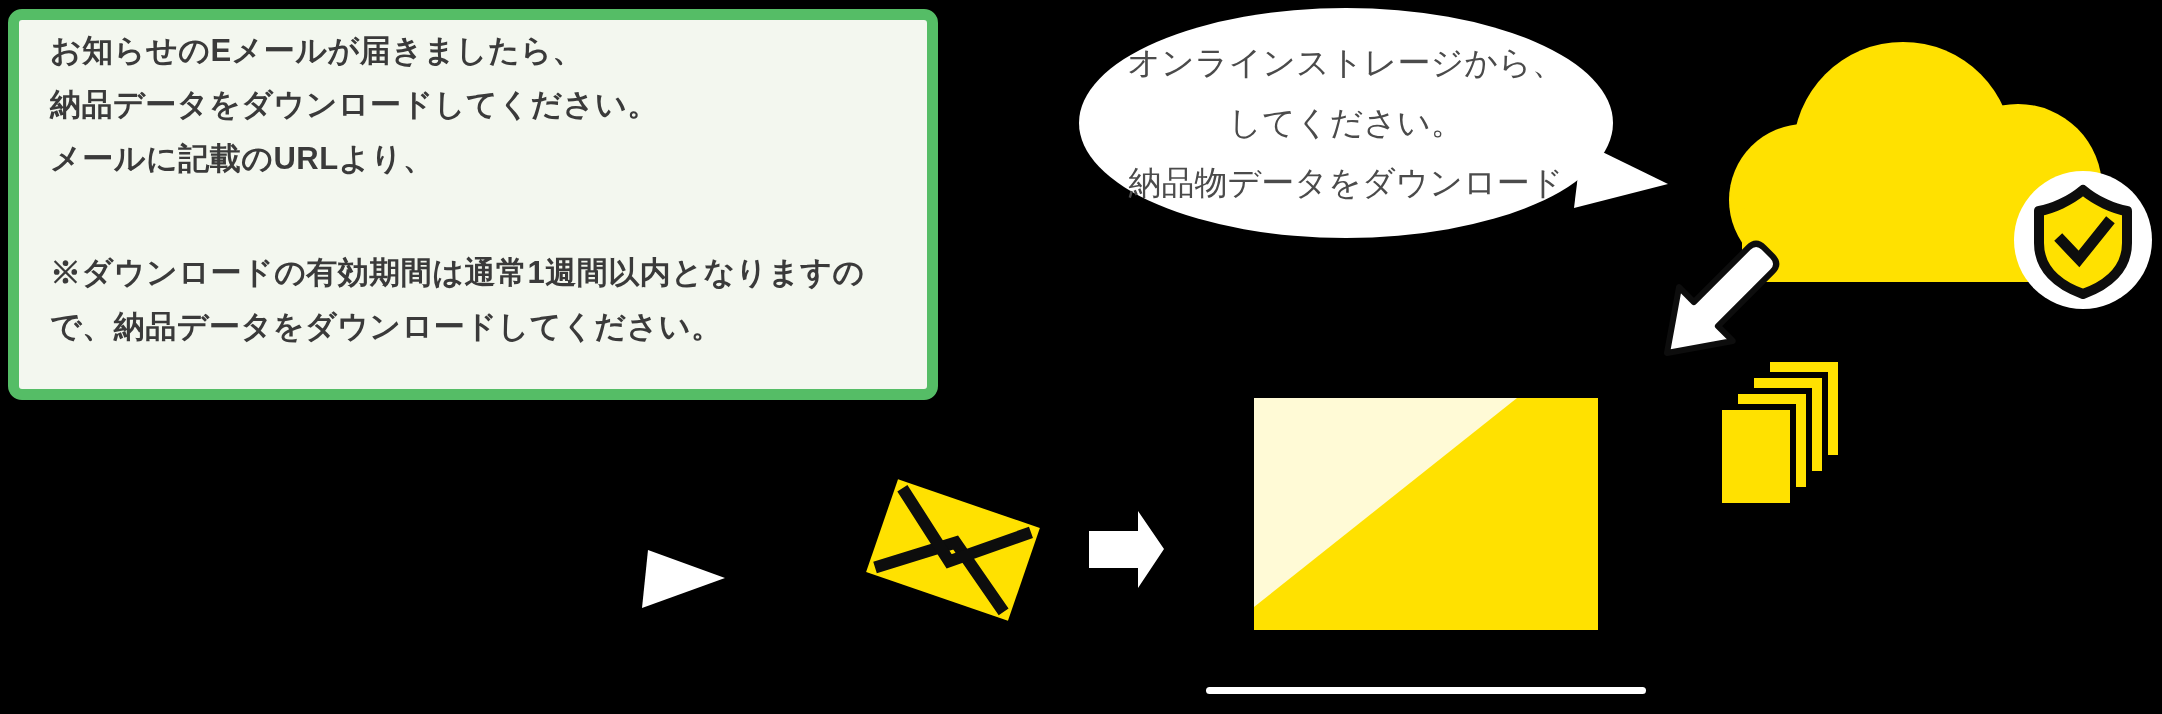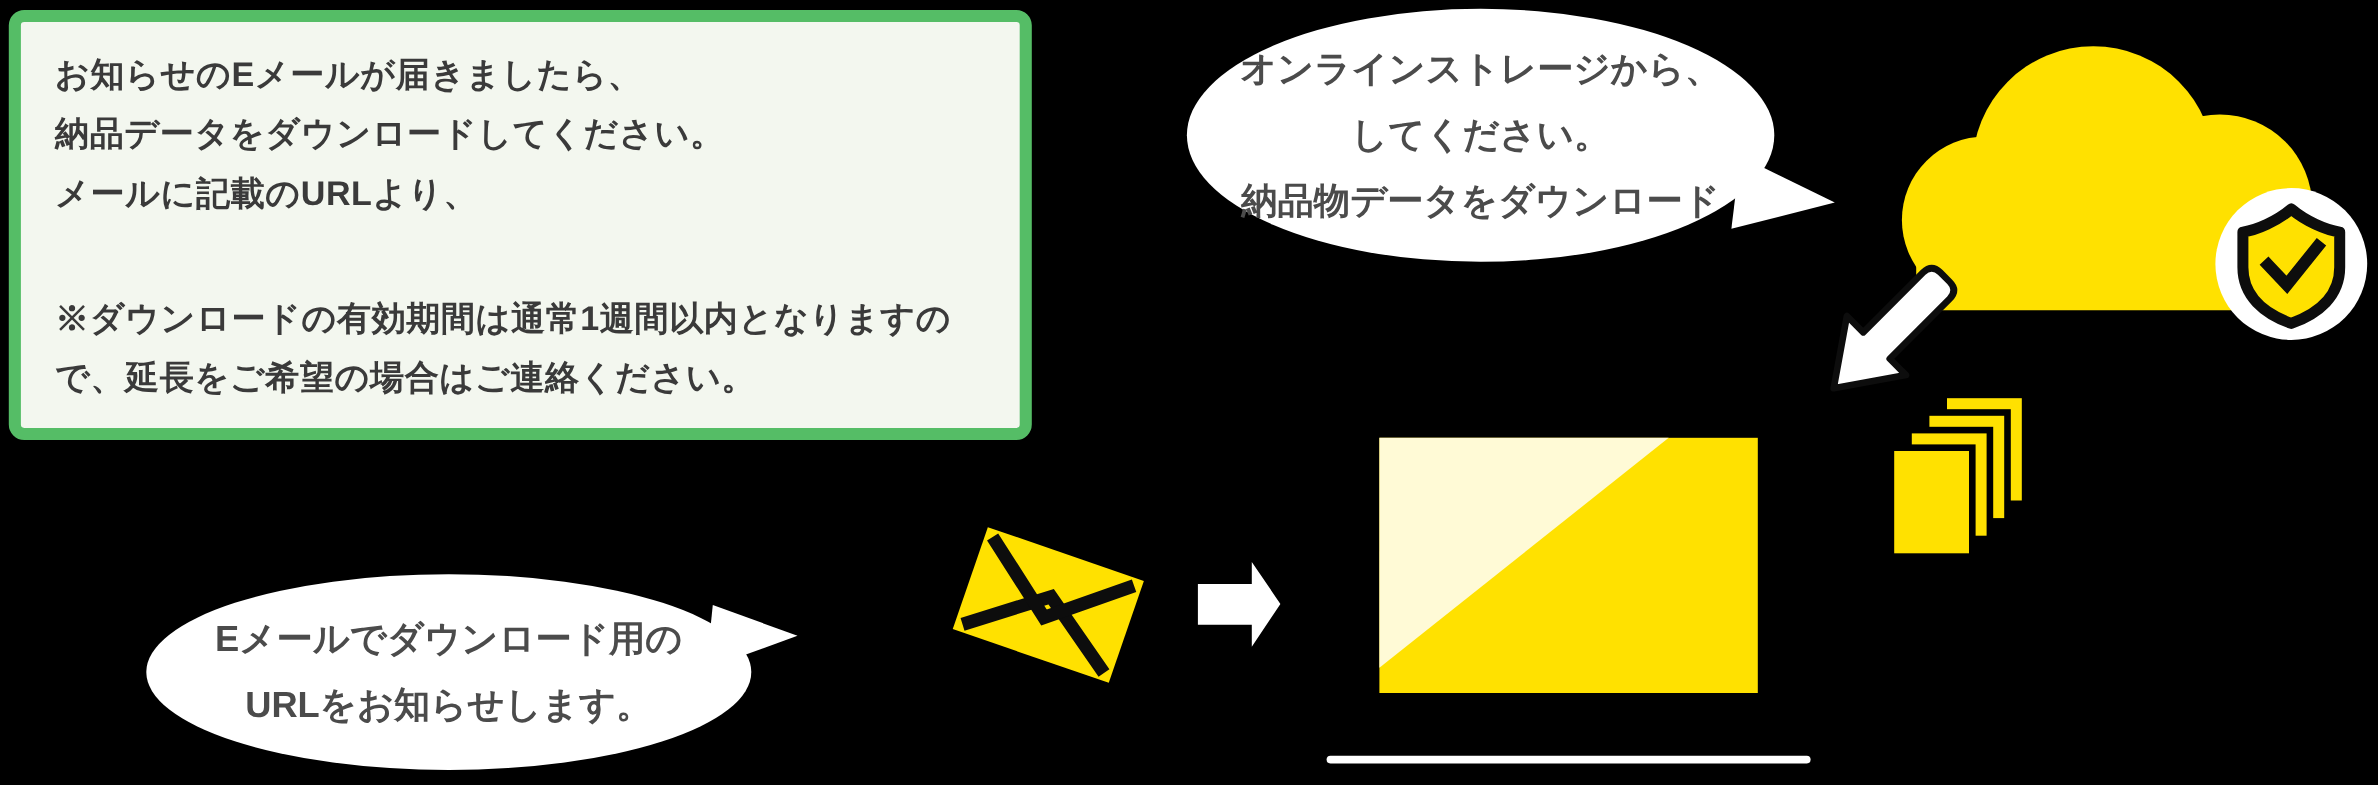--- a/index.html
+++ b/index.html
@@ -11,30 +11,30 @@
   html,body{background:var(--background);}
   body{font-family:"Liberation Sans", sans-serif;}
   .canvas{
     position:relative; width:2162px; height:714px;
     background:var(--background); overflow:hidden;
   }
   .art{position:absolute; left:0; top:0; z-index:0;}
   .info-box{
     position:absolute; left:8px; top:9px; width:930px; height:391px; z-index:1;
     background:var(--green-bg); border:11px solid var(--green); border-radius:14px;
-    padding:21px 28px 0 31px;
+    padding:4px 28px 0 31px;
     color:var(--box-text); font-weight:bold; font-size:31px; line-height:54px;
     letter-spacing:0.5px;
   }
   .info-box .note{margin-top:60px;}
   .bubble{
     position:absolute; z-index:2; background:var(--white); border-radius:50%;
     display:flex; flex-direction:column; justify-content:center; align-items:center;
     text-align:right; color:var(--bubble-text); font-size:33px; line-height:60px;
-    font-weight:bold;
+    font-weight:normal;
   }
   .bubble-top{left:1079px; top:8px; width:534px; height:230px;}
   .bubble-bottom{left:133px; top:522px; width:550px; height:178px;}
 </style>
 </head>
 <body>
 
 <div class="canvas">
 
   <svg class="art" width="2162" height="714" viewBox="0 0 2162 714">
@@ -88,28 +88,24 @@
   </svg>
 
   <div class="info-box">
     <div>
       <div>お知らせのEメールが届きましたら、</div>
       <div>納品データをダウンロードしてください。</div>
       <div>メールに記載のURLより、</div>
     </div>
     <div class="note">
       <div>※ダウンロードの有効期間は通常1週間以内となりますの</div>
-      <div>で、延長をご希望の場合はご連絡ください。</div>
+      <div>で、納品データをダウンロードしてください。</div>
     </div>
   </div>
 
   <div class="bubble bubble-top">
     <div>オンラインストレージから、</div>
     <div>してください。</div>
     <div>納品物データをダウンロード</div>
   </div>
 
-  <div class="bubble bubble-bottom">
-    <div>Eメールでダウンロード用の</div>
-    <div>URLをお知らせします。</div>
-  </div>
 
 </div>
 
 </body></html>

